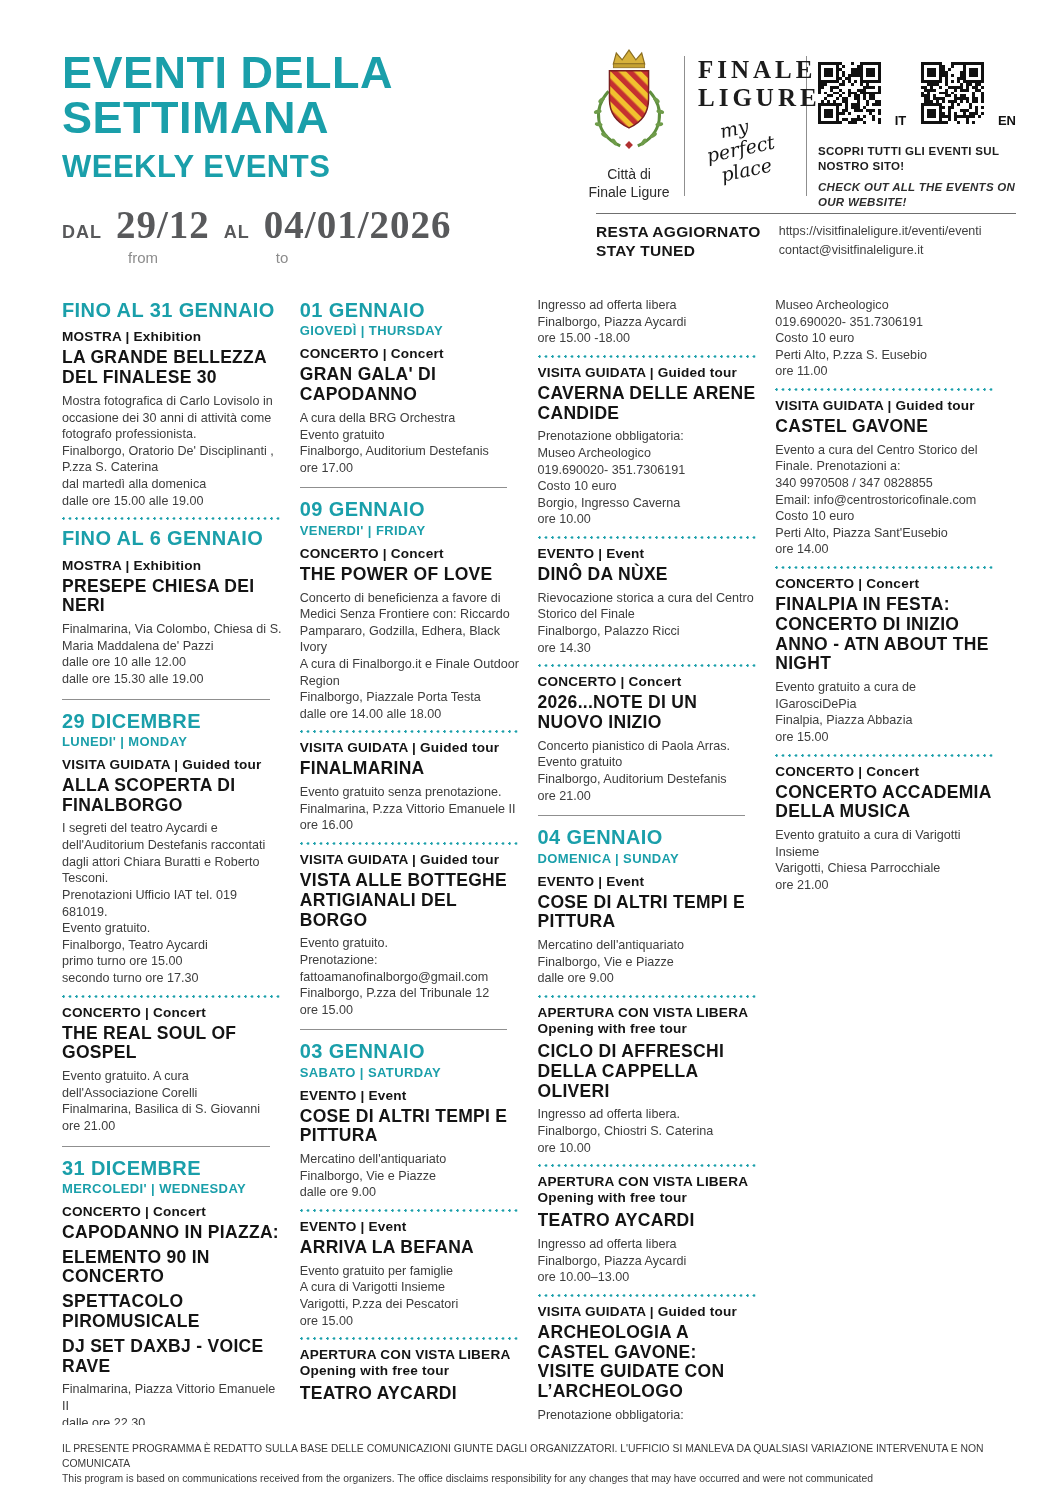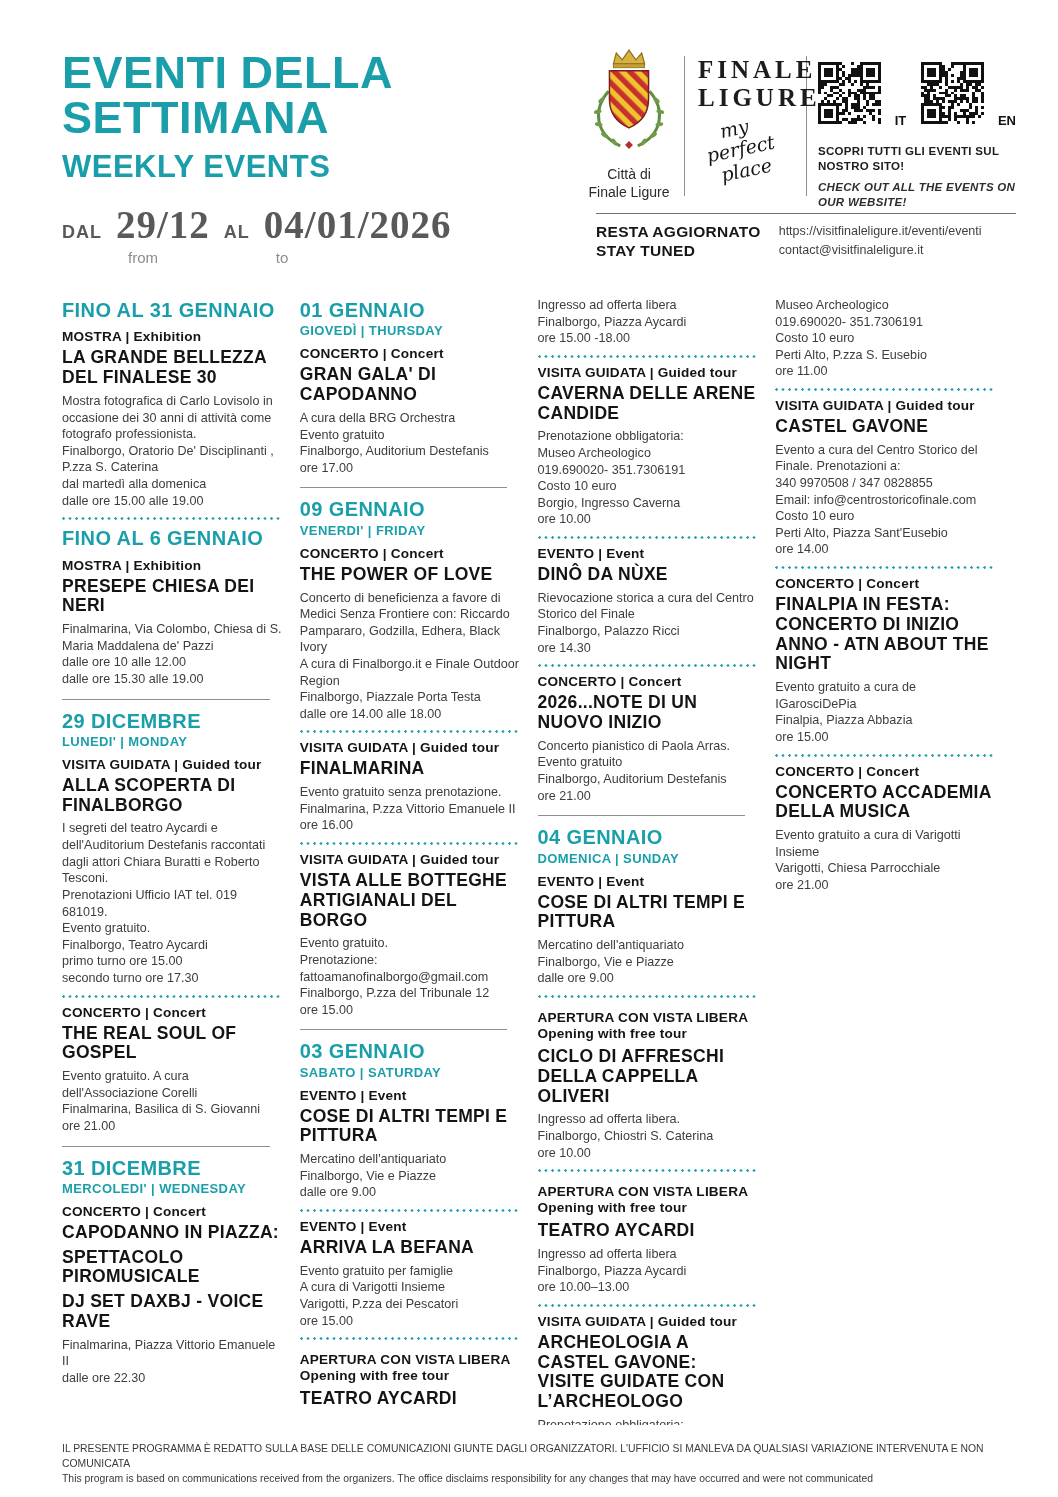--- a/index.html
+++ b/index.html
@@ -43,21 +43,21 @@
   .staytuned .big { font-size:15.5px; font-weight:800; line-height:1.25; color:#161616; letter-spacing:.3px; }
   .staytuned .links { font-size:12.5px; line-height:1.5; color:#3f3f3f; }
   
   .events { position:absolute; left:62px; top:297px; width:934px; height:1128px;
             display:grid; grid-template-columns:repeat(4,1fr); column-gap:17px; }
   .col { overflow:hidden; }
   .blk-date { font-size:20px; font-weight:800; letter-spacing:.4px; color:#1a9faa; line-height:1.12; margin:2px 0 2px; }
   .blk-date.no-day { margin-bottom:8px; }
   .blk-day { font-size:13px; font-weight:800; letter-spacing:.4px; color:#1a9faa; margin:0 0 8px; }
   .blk-cat { font-size:13.6px; font-weight:800; color:#141414; margin:3px 0 4px; letter-spacing:.2px; }
-  .blk-cat2 { margin:12px 0 5px; }
+  .blk-cat2 { margin:2px 0 5px; }
   .blk-cat2 div { font-size:13.6px; font-weight:800; color:#141414; line-height:1.18; letter-spacing:.2px; }
   .blk-title { font-size:17.5px; font-weight:800; color:#141414; line-height:1.13; letter-spacing:.3px; margin:2px 0 5px; }
   .blk-body { margin:0 0 2px; }
   .blk-body div { font-size:12.6px; line-height:1.32; color:#3d3d3d; word-wrap:break-word; }
   .sep-dotted { height:3px; margin:8px 0 7px;
     background-image:radial-gradient(circle at 1.5px 1.5px, #1a9faa 1.15px, transparent 1.4px);
     background-size:6.5px 3px; background-repeat:repeat-x; }
   .sep-solid { border-top:1px solid #8f8f8f; width:94%; margin:11px 0 10px; }
   
   .footer { position:absolute; left:62px; right:28px; top:1441px; font-size:10.4px; line-height:1.45; color:#3a3a3a; }
@@ -679,20 +679,21 @@
         <div class="blk-body">
           <div>Evento gratuito. A cura dell'Associazione Corelli</div>
           <div>Finalmarina, Basilica di S. Giovanni</div>
           <div>ore 21.00</div>
         </div>
         <div class="sep-solid"></div>
         <div class="blk-date">31 DICEMBRE</div>
         <div class="blk-day">MERCOLEDI' | WEDNESDAY</div>
         <div class="blk-cat">CONCERTO | Concert</div>
         <div class="blk-title">CAPODANNO IN PIAZZA:</div>
+        <div class="blk-title">ELEMENTO 90 IN CONCERTO</div>
         <div class="blk-title">SPETTACOLO PIROMUSICALE</div>
         <div class="blk-title">DJ SET  DAXBJ - VOICE RAVE</div>
         <div class="blk-body">
           <div>Finalmarina, Piazza Vittorio Emanuele II</div>
           <div>dalle ore 22.30</div>
         </div>
       </div>
       <div class="col">
         <div class="blk-date">01 GENNAIO</div>
         <div class="blk-day">GIOVEDÌ | THURSDAY</div>

